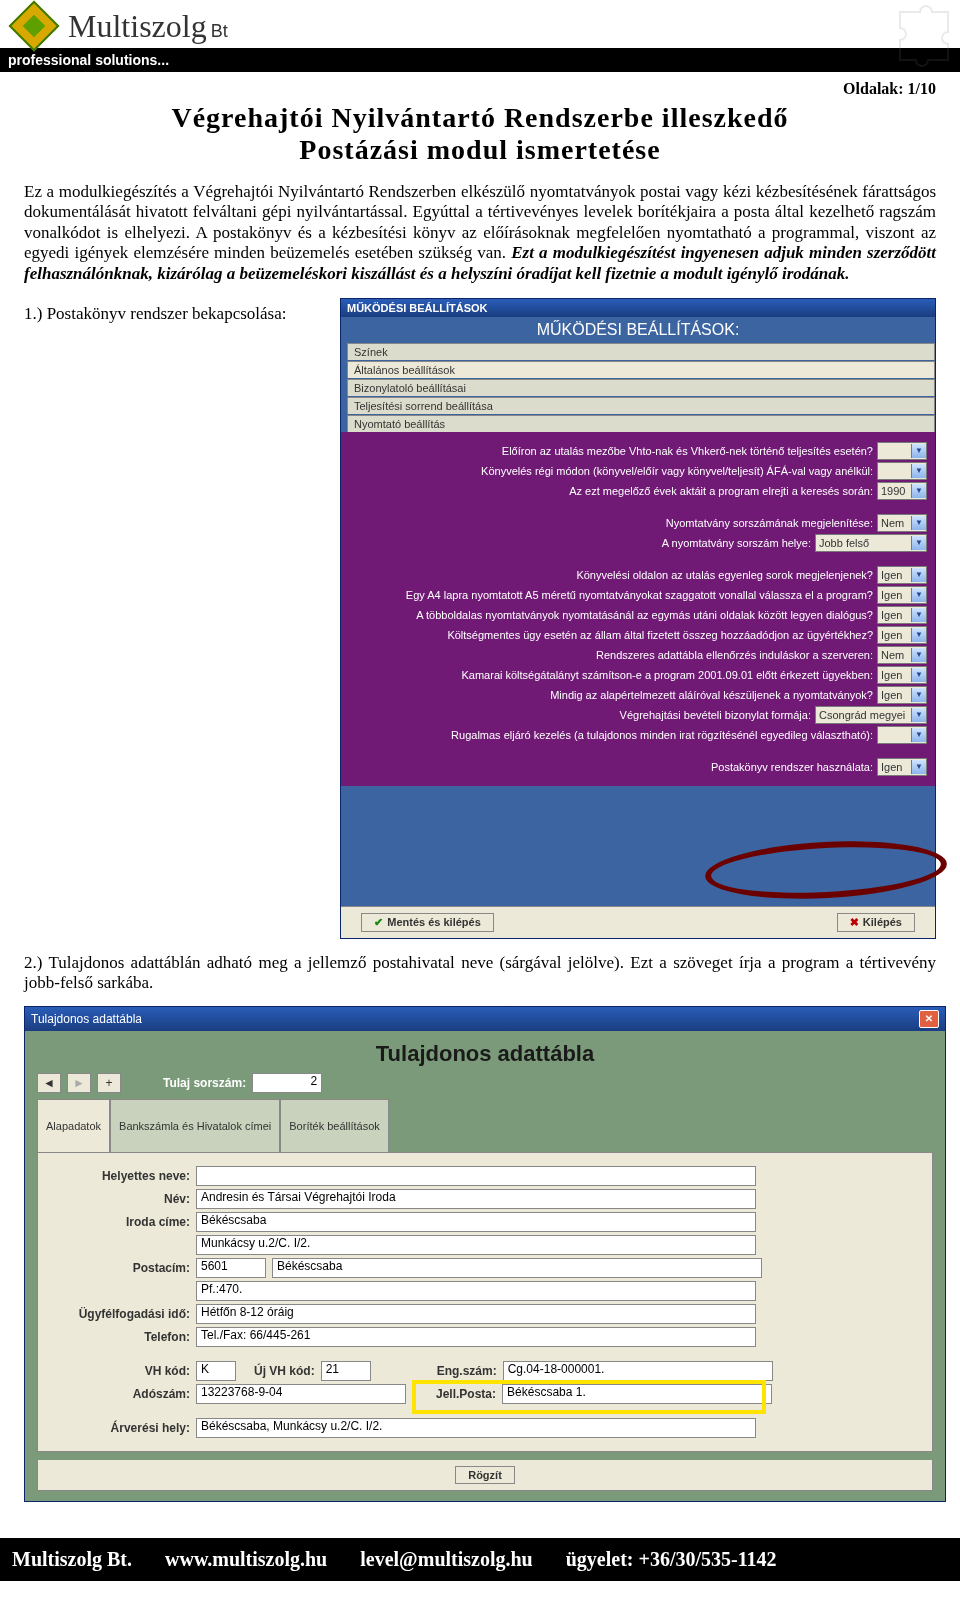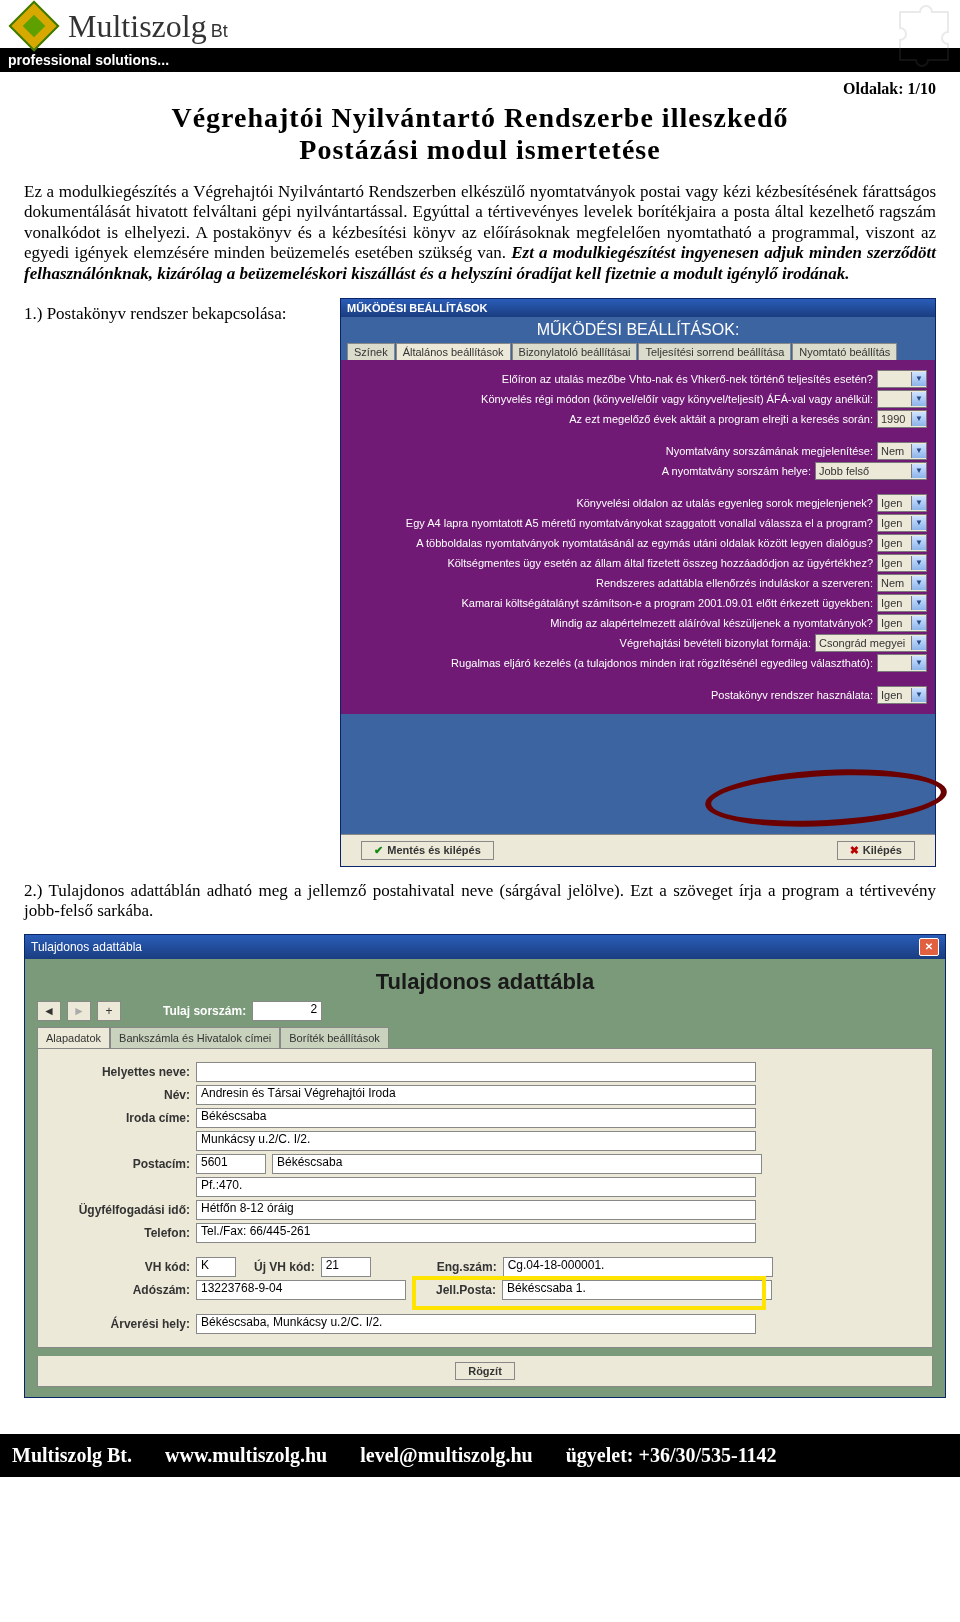--- a/index.html
+++ b/index.html
@@ -107,20 +107,21 @@
     font-weight: normal;
     font-size: 16px;
     padding: 4px 17px;
     background: #3b64a0;
   }
   .tabs {
     display: flex;
     background: #3b64a0;
     gap: 1px;
     padding-left: 6px;
+    flex-direction: column;
   }
   .tab {
     background: #dcdccc;
     color: #333;
     padding: 2px 6px;
     border: 1px solid #888;
     border-bottom: none;
     font-size: 11px;
   }
   .tab.active { background: #ece9d8; font-weight: normal; }
@@ -250,21 +251,21 @@
   }
   .tabs2 {
     display: flex;
     gap: 0;
     padding-left: 12px;
   }
   .tab2 {
     background: #ece9d8;
     border: 1px solid #888;
     border-bottom: none;
-    padding: 4px 8px;
+    padding: 20px 8px;
     font-size: 11px;
     color: #333;
   }
   .tab2.inactive { background: #c8d2bc; }
   .form-area {
     background: #ece9d8;
     margin: 0 12px 8px 12px;
     border: 1px solid #888;
     padding: 10px 12px;
     position: relative;

